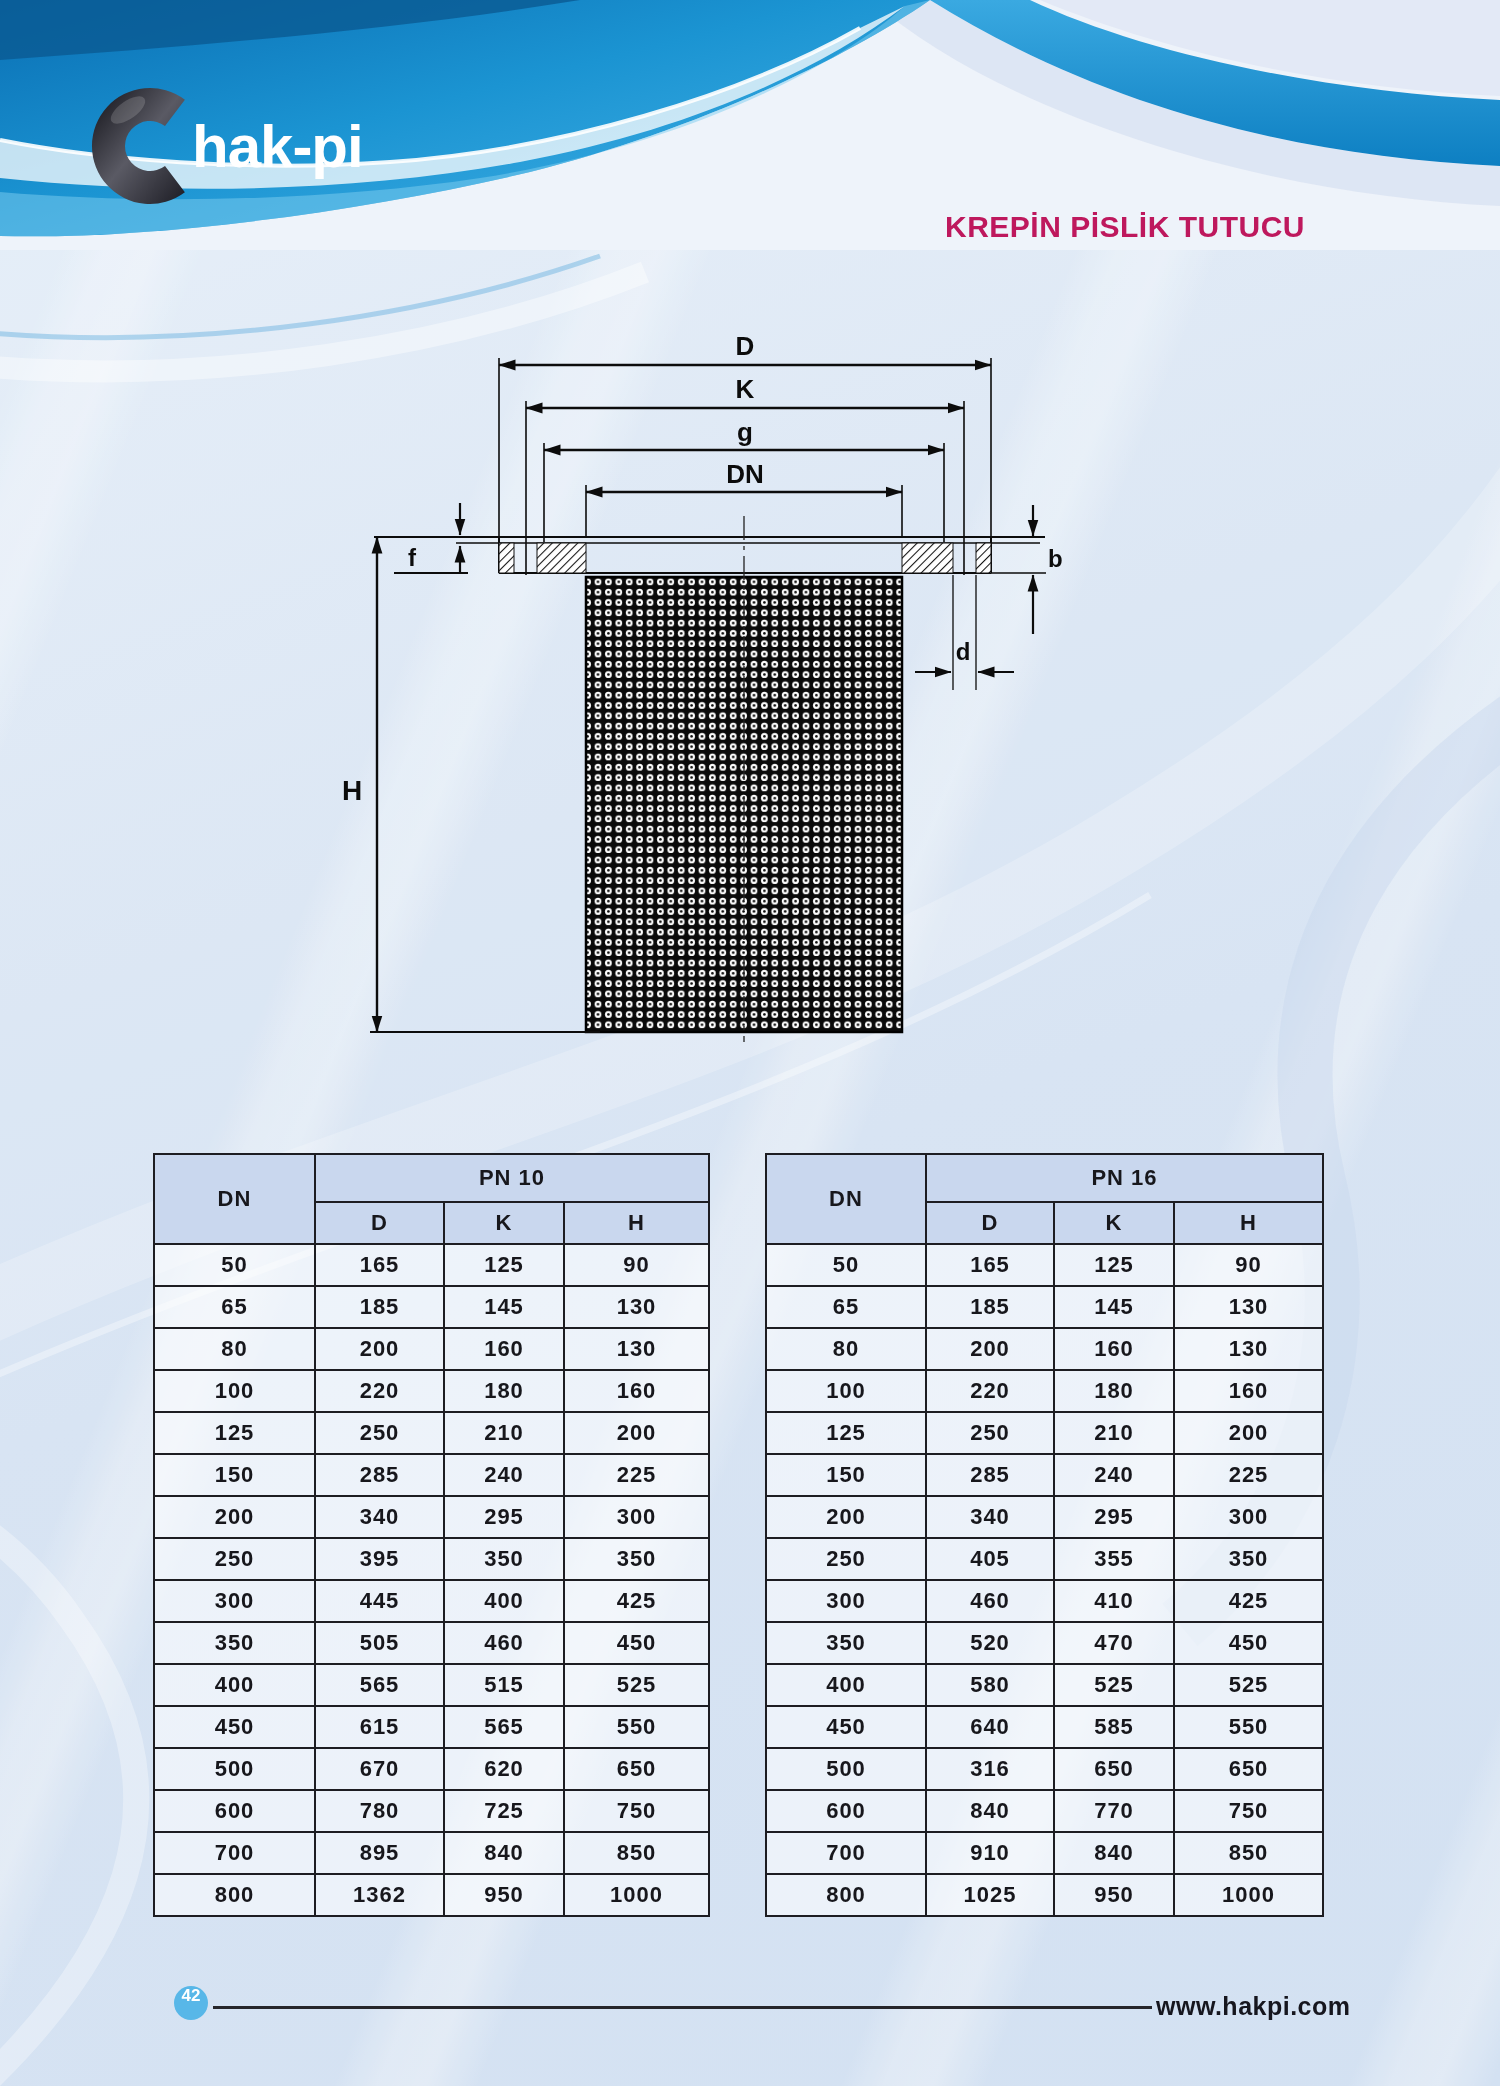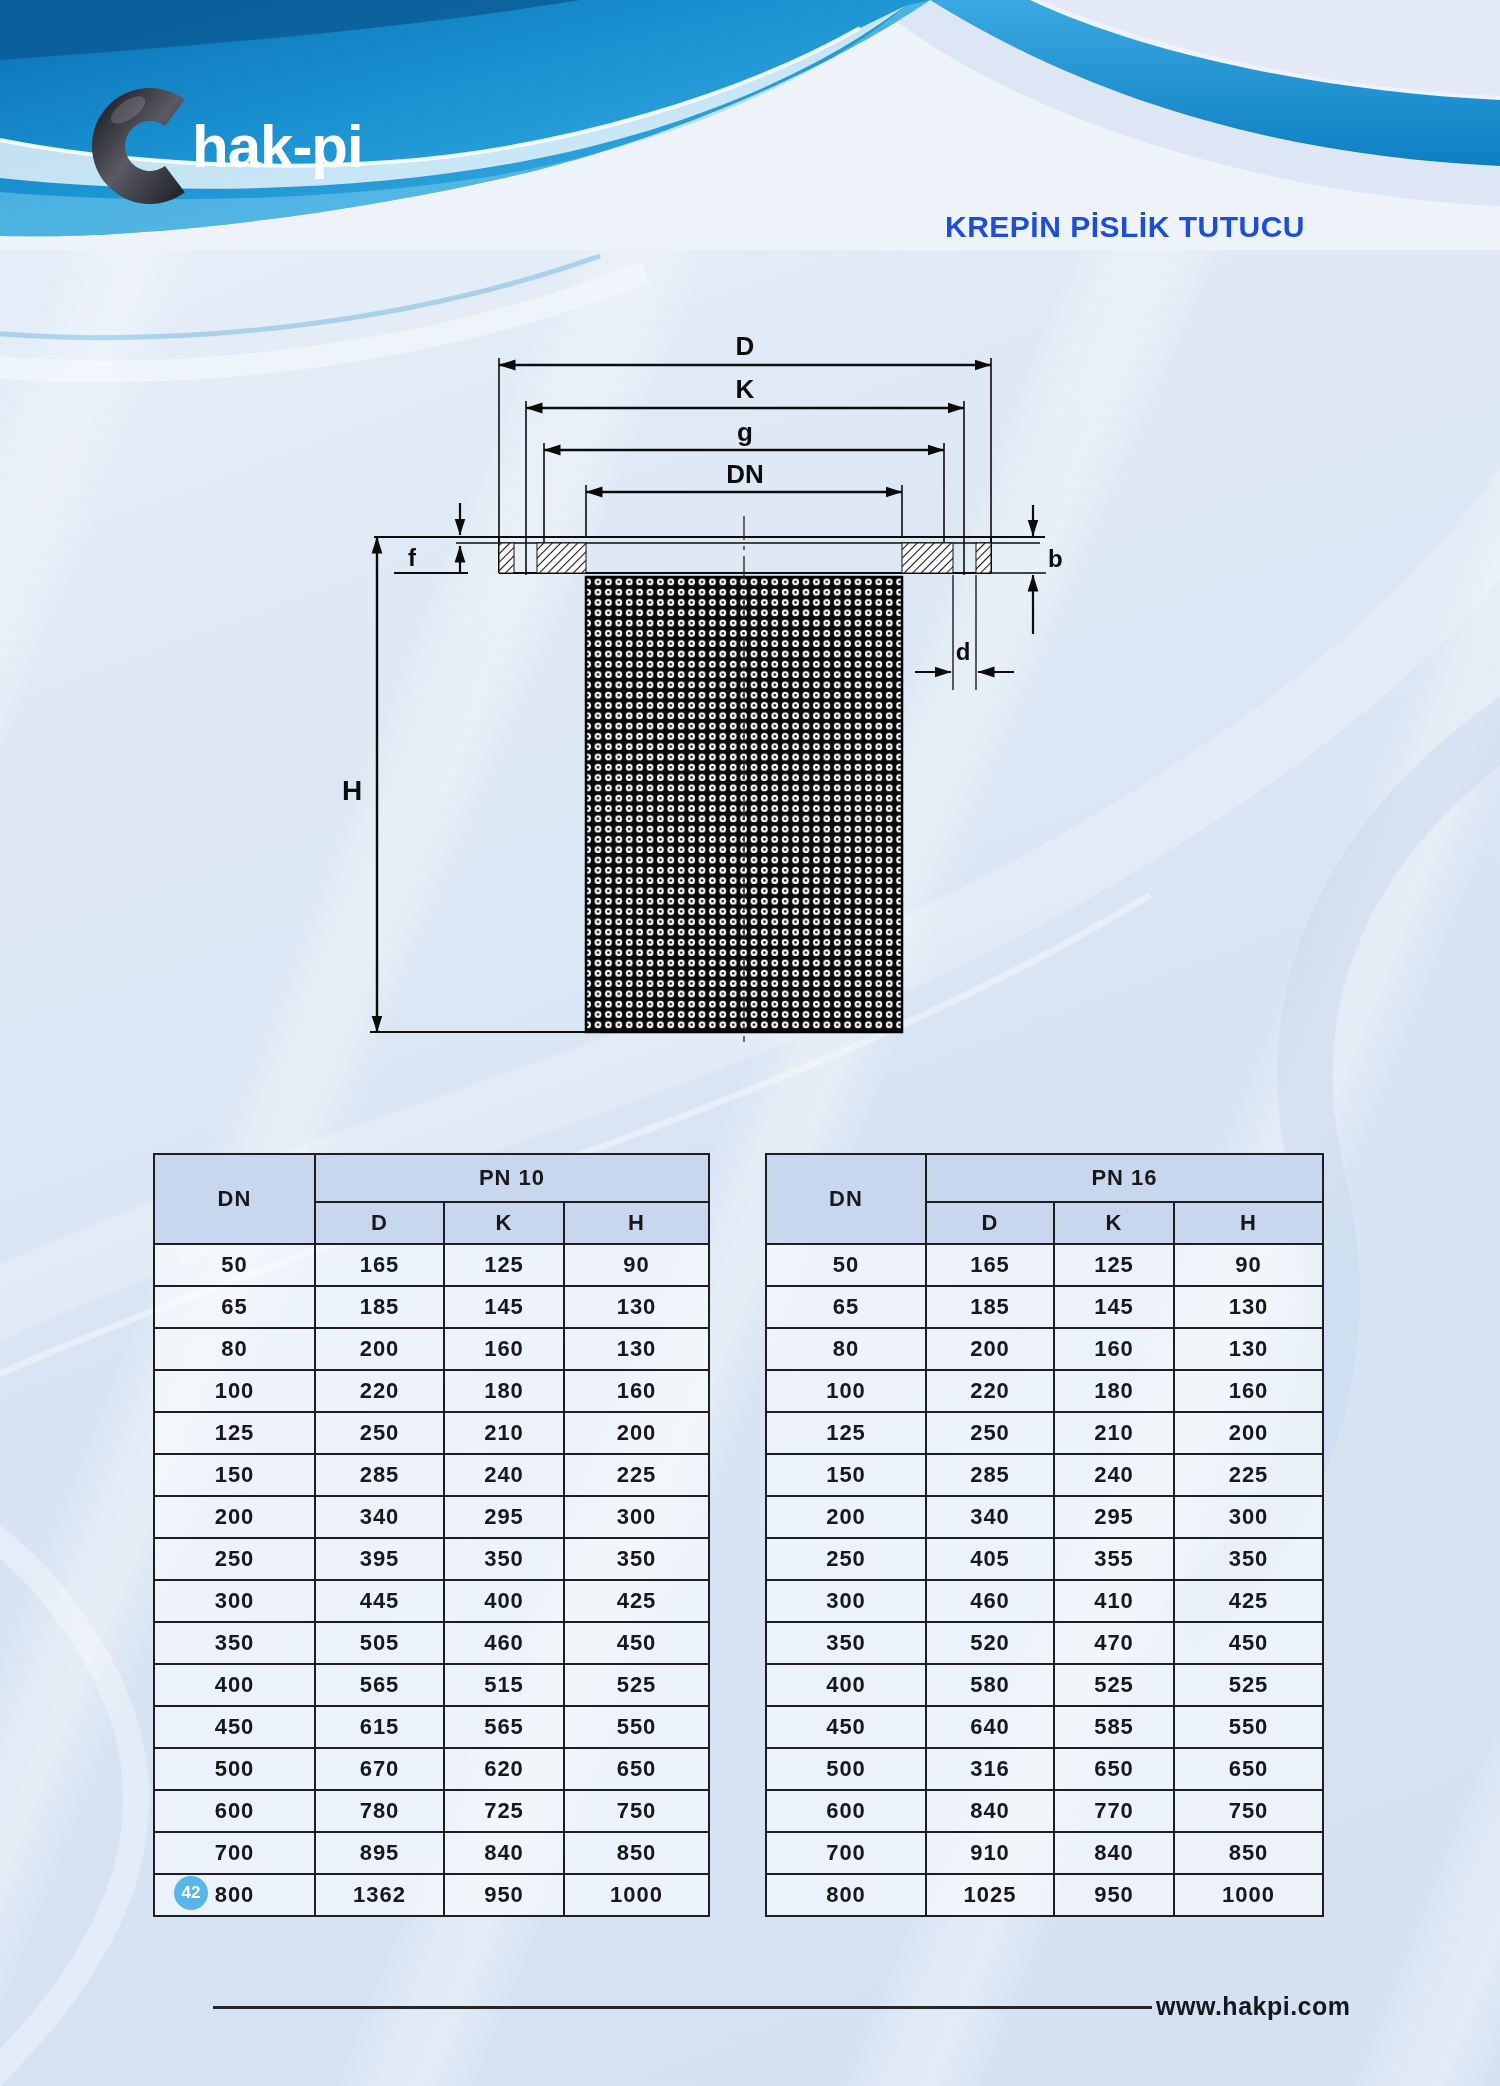--- a/index.html
+++ b/index.html
@@ -10,39 +10,39 @@
       repeating-linear-gradient(112deg,
         rgba(255,255,255,0) 0px, rgba(255,255,255,0) 150px,
         rgba(255,255,255,.30) 190px, rgba(255,255,255,.36) 235px,
         rgba(255,255,255,0) 285px, rgba(255,255,255,0) 470px),
       linear-gradient(160deg,#e9f1fa 0%,#d8e4f3 55%,#d3e1f2 100%);
     opacity:.9;z-index:0;}
   .bg-svg{position:absolute;left:0;top:0;width:1500px;height:2086px;z-index:1;}
   .header-svg{position:absolute;left:0;top:0;width:1500px;height:250px;z-index:2;}
   .logo-svg{position:absolute;left:88px;top:68px;width:330px;height:165px;z-index:3;}
   .page-title{position:absolute;left:930px;top:210px;width:390px;z-index:3;
-    font-size:30px;font-weight:bold;color:#1d4ed8;text-align:center;
+    font-size:30px;font-weight:bold;color:#be185d;text-align:center;
     letter-spacing:.5px;white-space:nowrap;}
   .drawing-svg{position:absolute;left:300px;top:270px;width:780px;height:790px;z-index:2;}
   table.dims{position:absolute;border-collapse:collapse;table-layout:fixed;z-index:3;
     font-family:"Liberation Sans", sans-serif;}
   table.dims th, table.dims td{border:2px solid #1d1d22;text-align:center;
     vertical-align:middle;padding:0;font-weight:bold;color:#17171c;
     font-size:22px;letter-spacing:1px;}
   table.dims th{background:#c9d7ee;}
   table.dims td{background:rgba(255,255,255,.55);height:40px;}
   .th-row1{height:48px;}
   .th-row2{height:42px;}
   #table-pn10{left:153px;top:1153px;width:555px;}
   #table-pn16{left:765px;top:1153px;width:557px;}
   .footer-rule{position:absolute;left:213px;top:2006px;width:939px;height:3px;
     background:#26262b;z-index:3;}
-  .page-badge{position:absolute;left:174px;top:1876px;width:34px;height:34px;
+  .page-badge{position:absolute;left:174px;top:1986px;width:34px;height:34px;
     border-radius:50%;background:#58b7e8;z-index:4;
-    display:flex;align-items:center;justify-content:center;
+    display:flex;align-items:flex-start;justify-content:center;
     color:#ffffff;font-weight:bold;font-size:17px;}
   .website{position:absolute;left:1156px;top:1992px;z-index:3;
     font-size:25px;font-weight:600;color:#16161e;
     letter-spacing:.5px;white-space:nowrap;}
 </style>
 </head>
 <body>
 
 <div class="stripes"></div>
 

